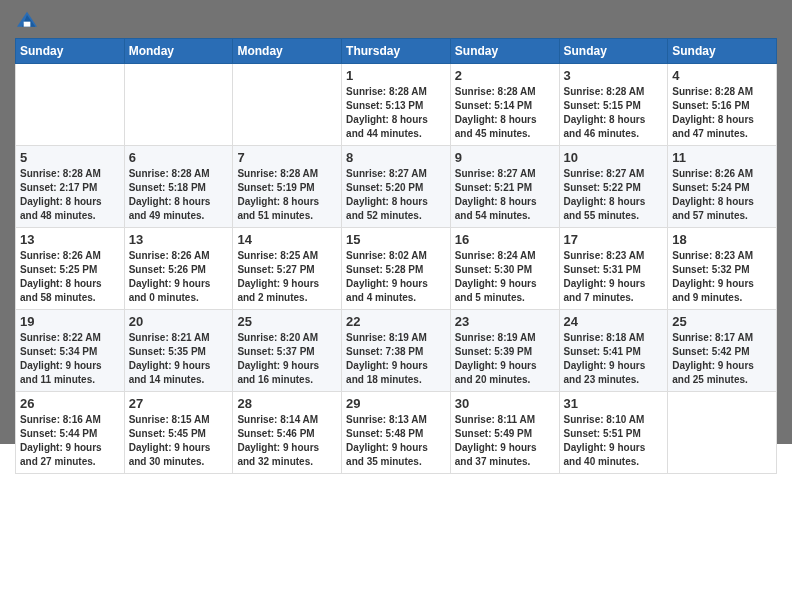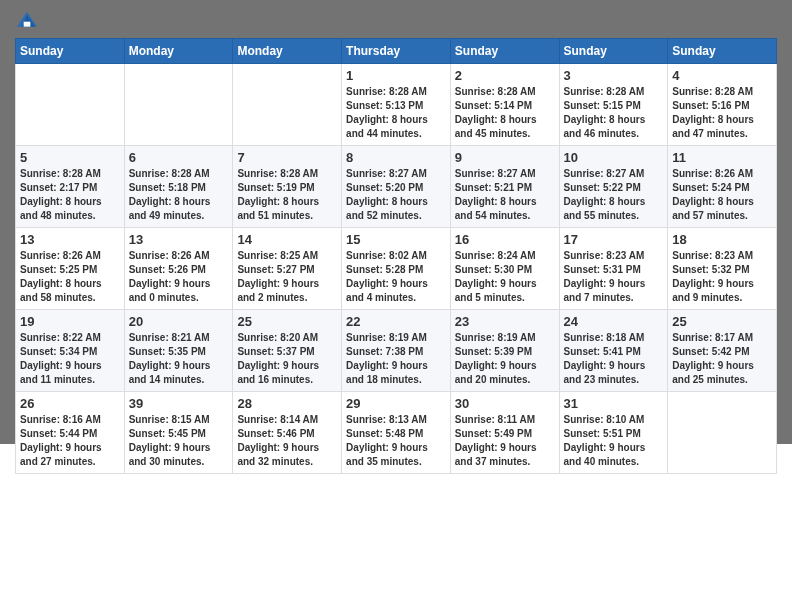--- a/index.html
+++ b/index.html
@@ -322,21 +322,21 @@
         </tr>
         <tr>
           <td>
             <span class="day-number">26</span>
             <div class="day-info">Sunrise: 8:16 AM
 Sunset: 5:44 PM
 Daylight: 9 hours
 and 27 minutes.</div>
           </td>
           <td>
-            <span class="day-number">39</span>
+            <span class="day-number">27</span>
             <div class="day-info">Sunrise: 8:15 AM
 Sunset: 5:45 PM
 Daylight: 9 hours
 and 30 minutes.</div>
           </td>
           <td>
             <span class="day-number">28</span>
             <div class="day-info">Sunrise: 8:14 AM
 Sunset: 5:46 PM
 Daylight: 9 hours

